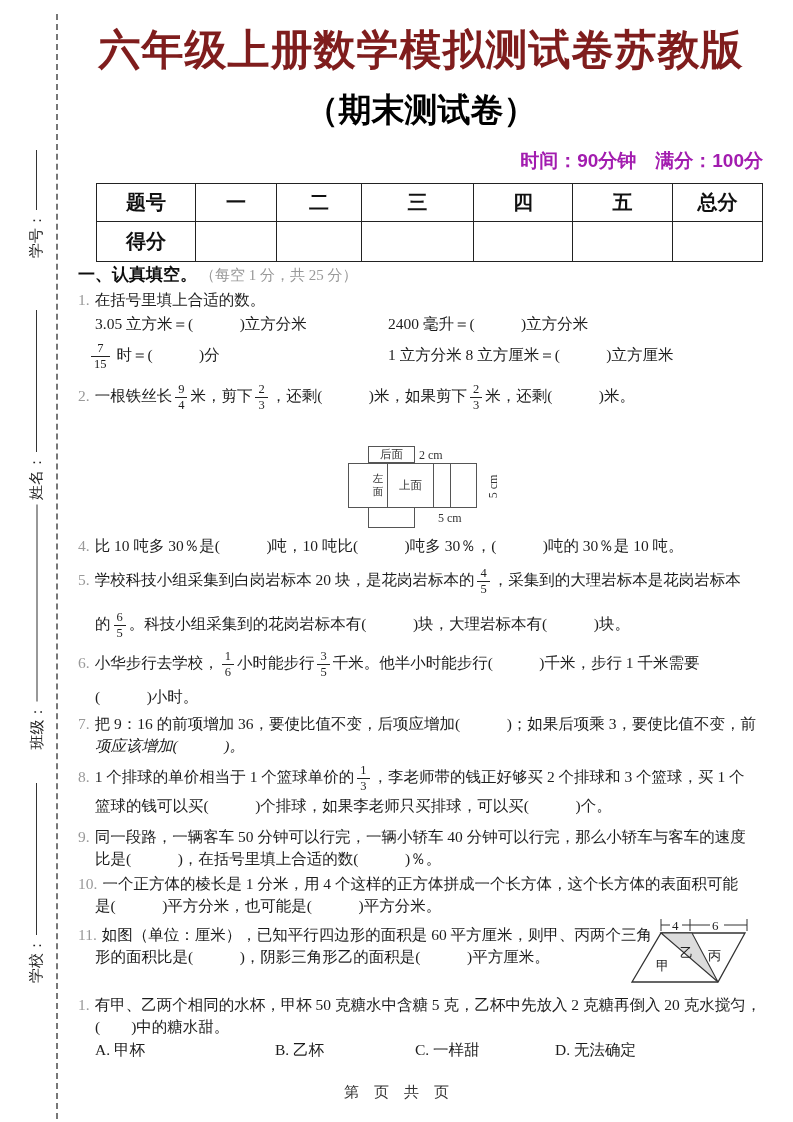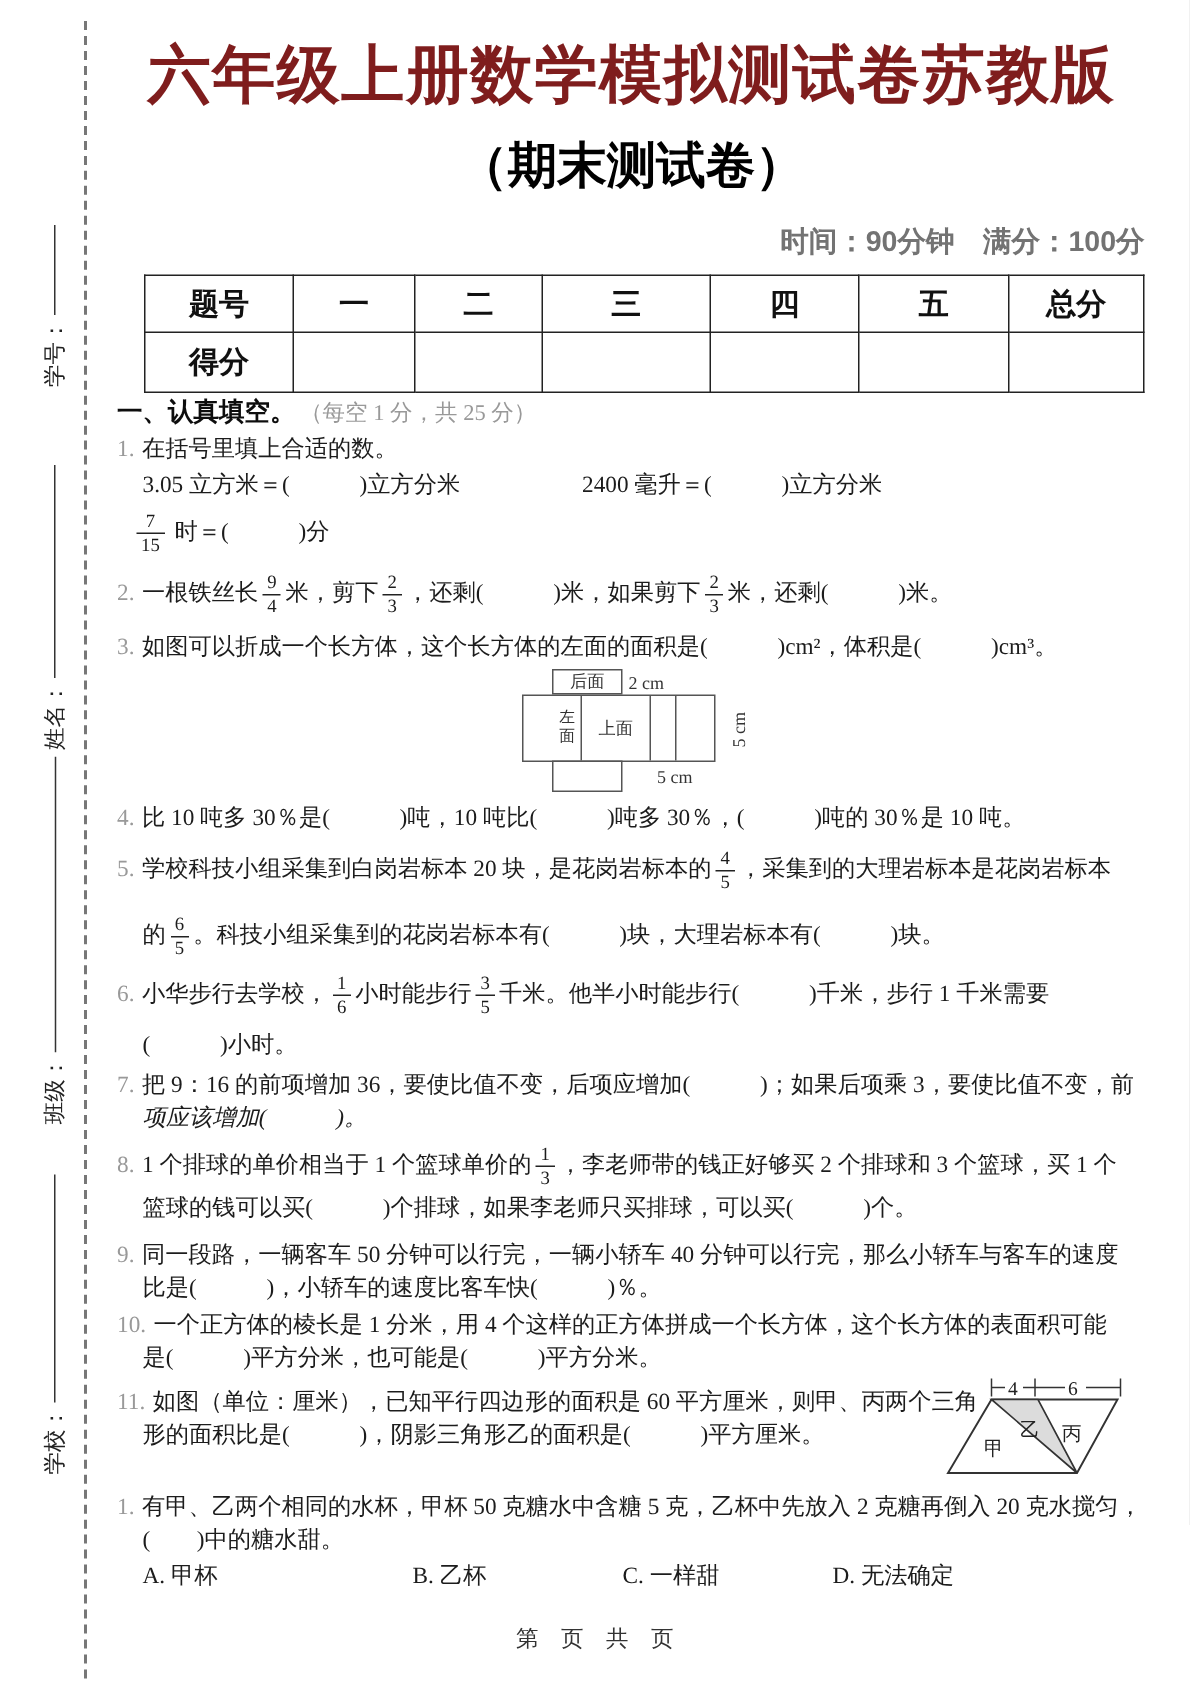--- a/index.html
+++ b/index.html
@@ -17,21 +17,21 @@
     font-size: 42px; color: #7f1d1d; letter-spacing: 1px; white-space: nowrap;
   }
   .subtitle {
     left: 60px; top: 88px; width: 722px; text-align: center;
     font-family: "Liberation Sans", sans-serif; font-weight: bold;
     font-size: 33px; color: #000; white-space: nowrap;
   }
   .info {
     left: 63px; top: 148px; width: 700px; text-align: right;
     font-family: "Liberation Sans", sans-serif; font-weight: bold;
-    font-size: 19px; color: #737373; white-space: nowrap;
+    font-size: 19px; color: #a21caf; white-space: nowrap;
   }
   
   table.score { border-collapse: collapse; table-layout: fixed; position:absolute; }
   table.score td {
     border: 1.5px solid #222; text-align: center; vertical-align: middle;
     font-family: "Liberation Sans", sans-serif; font-weight: bold;
     font-size: 20px; color: #111;
   }
   
   .cutline { border-left: 2px dashed #777; width: 0; }
@@ -136,37 +136,35 @@
     <span class="qnum">1.</span><span>在括号里填上合适的数。</span>
   </div>
   <div class="line" style="left:95px;top:313px;">3.05 立方米＝(　　　)立方分米</div>
   <div class="line" style="left:388px;top:313px;">2400 毫升＝(　　　)立方分米</div>
   <div class="line tall" style="left:88px;top:336px;">
     <span class="frac">
         <span class="fn">7</span>
         <span class="fd">15</span>
       </span><span> 时＝(　　　)分</span>
   </div>
+  <div class="line" style="left:388px;top:344px;">1 立方分米 8 立方厘米＝(　　　)立方厘米</div>
 
   <div class="line tall" style="left:78px;top:377px;">
     <span class="qnum">2.</span><span>一根铁丝长</span><span class="frac">
         <span class="fn">9</span>
         <span class="fd">4</span>
       </span><span>米，剪下</span><span class="frac">
         <span class="fn">2</span>
         <span class="fd">3</span>
       </span><span>，还剩(　　　)米，如果剪下</span><span class="frac">
         <span class="fn">2</span>
         <span class="fd">3</span>
       </span><span>米，还剩(　　　)米。</span>
   </div>
 
-  <div class="line" style="left:78px;top:421px;">
-    <span class="qnum">3.</span><span>如图可以折成一个长方体，这个长方体的左面的面积是(　　　)cm²，体积是(　　　)cm³。</span>
-  </div>
 
   <div class="net" style="left:348px;top:446px;width:172px;height:86px;">
     <div class="box" style="left:20px;top:0;width:47px;height:17px;">
       <span>后面</span>
     </div>
     <span class="lbl" style="left:71px;top:2px;">2 cm</span>
     <div class="strip" style="left:0;top:17px;width:129px;height:45px;">
       <div class="cell" style="width:19px;">
         <span class="wrap2">左面</span>
       </div>
@@ -218,21 +216,21 @@
     <span class="qnum">8.</span><span>1 个排球的单价相当于 1 个篮球单价的</span><span class="frac">
         <span class="fn">1</span>
         <span class="fd">3</span>
       </span><span>，李老师带的钱正好够买 2 个排球和 3 个篮球，买 1 个</span>
   </div>
   <div class="line" style="left:95px;top:795px;">篮球的钱可以买(　　　)个排球，如果李老师只买排球，可以买(　　　)个。</div>
 
   <div class="line" style="left:78px;top:826px;">
     <span class="qnum">9.</span><span>同一段路，一辆客车 50 分钟可以行完，一辆小轿车 40 分钟可以行完，那么小轿车与客车的速度</span>
   </div>
-  <div class="line" style="left:95px;top:848px;">比是(　　　)，小轿车的速度比客车快(　　　)％。</div>
+  <div class="line" style="left:95px;top:848px;">比是(　　　)，在括号里填上合适的数(　　　)％。</div>
 
   <div class="line" style="left:78px;top:873px;">
     <span class="qnum">10.</span><span>一个正方体的棱长是 1 分米，用 4 个这样的正方体拼成一个长方体，这个长方体的表面积可能</span>
   </div>
   <div class="line" style="left:95px;top:895px;">是(　　　)平方分米，也可能是(　　　)平方分米。</div>
 
   <div class="line" style="left:78px;top:924px;">
     <span class="qnum">11.</span><span>如图（单位：厘米），已知平行四边形的面积是 60 平方厘米，则甲、丙两个三角</span>
   </div>
   <div class="line" style="left:95px;top:946px;">形的面积比是(　　　)，阴影三角形乙的面积是(　　　)平方厘米。</div>

